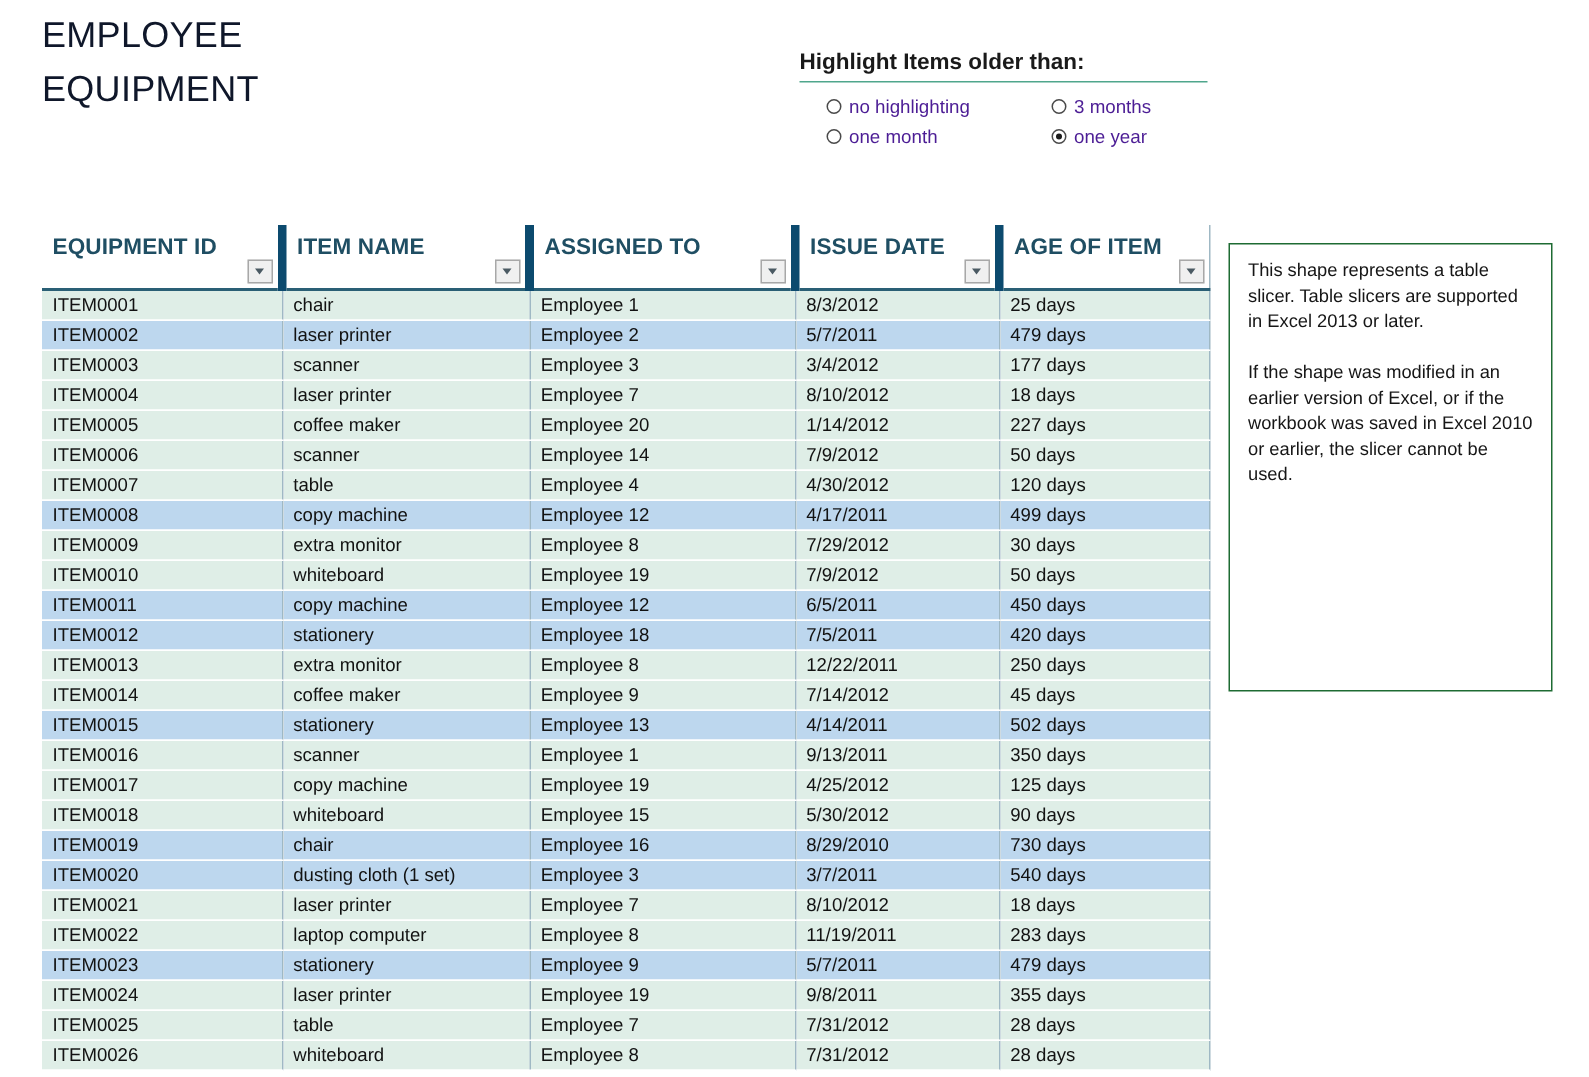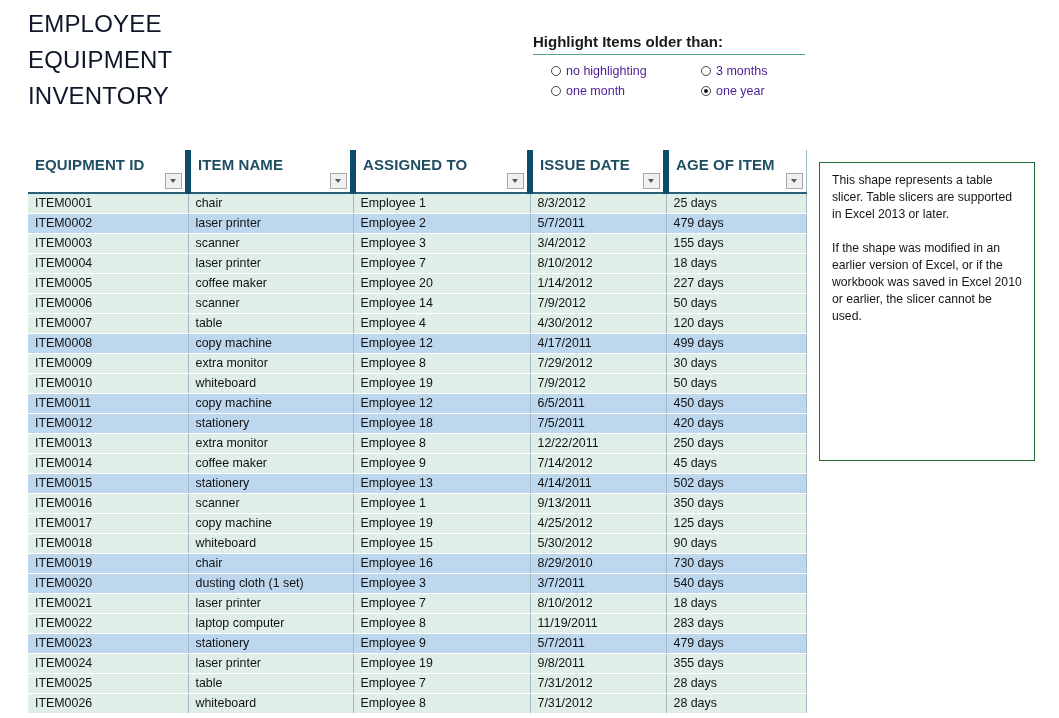--- a/index.html
+++ b/index.html
@@ -171,21 +171,20 @@
     color: #161616;
   }
   #note-shape p.gap { margin-top: 17px; }
 </style>
 </head>
 <body>
 
 <div id="title-block">
   <div class="title-line">EMPLOYEE</div>
   <div class="title-line">EQUIPMENT</div>
-  <div class="title-line">INVENTORY</div>
 </div>
 
 <div id="slicer">
   <div class="slicer-title">Highlight Items older than:</div>
   <div class="slicer-rule"></div>
   <div class="slicer-grid">
     <div class="slicer-opt">
       <span class="radio"></span>
       <span>no highlighting</span>
     </div>
@@ -250,21 +249,21 @@
           <td>laser printer</td>
           <td>Employee 2</td>
           <td>5/7/2011</td>
           <td>479 days</td>
         </tr>
         <tr>
           <td>ITEM0003</td>
           <td>scanner</td>
           <td>Employee 3</td>
           <td>3/4/2012</td>
-          <td>155 days</td>
+          <td>177 days</td>
         </tr>
         <tr>
           <td>ITEM0004</td>
           <td>laser printer</td>
           <td>Employee 7</td>
           <td>8/10/2012</td>
           <td>18 days</td>
         </tr>
         <tr>
           <td>ITEM0005</td>

